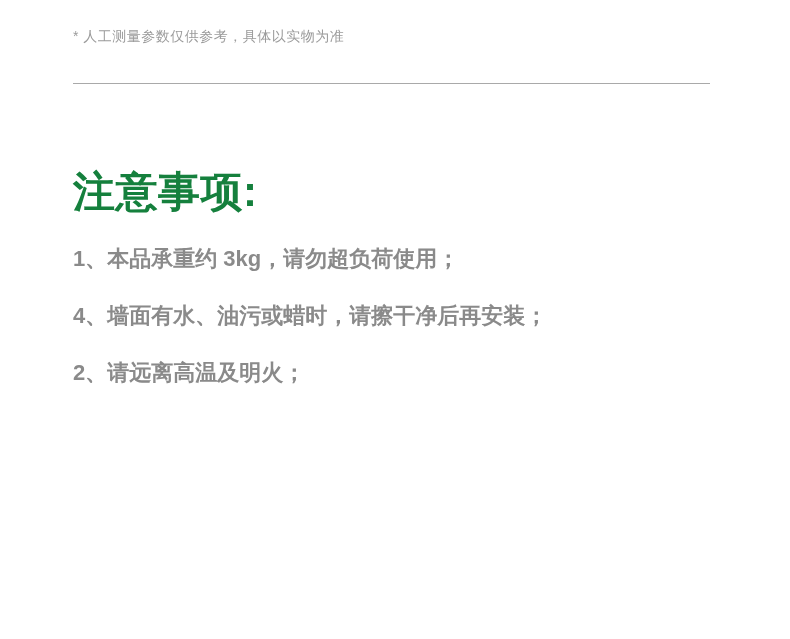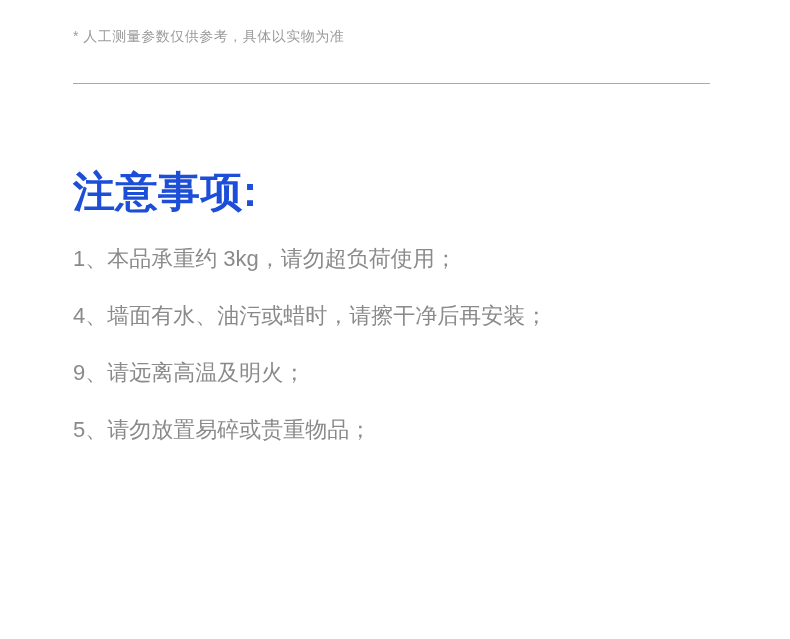--- a/index.html
+++ b/index.html
@@ -28,43 +28,43 @@
     margin-top: 37px;
     width: 637px;
     height: 0;
     border-top: 1.5px solid #a9a9a9;
   }
   .heading {
     margin-top: 84px;
     font-size: 42px;
     line-height: 48px;
     font-weight: 700;
-    color: #1d4ed8;
+    color: #15803d;
     letter-spacing: 0.5px;
   }
   .notes {
     margin-top: 14px;
     width: 700px;
     font-size: 22px;
     line-height: 57px;
     color: #8a8a8a;
   }
   .note {
     white-space: pre-line;
+    font-weight: bold;
   }
 </style>
 </head>
 <body>
 
 <div class="page">
   <div class="disclaimer">* 人工测量参数仅供参考，具体以实物为准</div>
 
   <div class="divider"></div>
 
   <div class="heading">注意事项:</div>
 
   <div class="notes">
     <div class="note">1、本品承重约 3kg，请勿超负荷使用；</div>
     <div class="note">4、墙面有水、油污或蜡时，请擦干净后再安装；</div>
-    <div class="note">9、请远离高温及明火；</div>
-    <div class="note">5、请勿放置易碎或贵重物品；</div>
+    <div class="note">2、请远离高温及明火；</div>
   </div>
 </div>
 
 </body></html>

